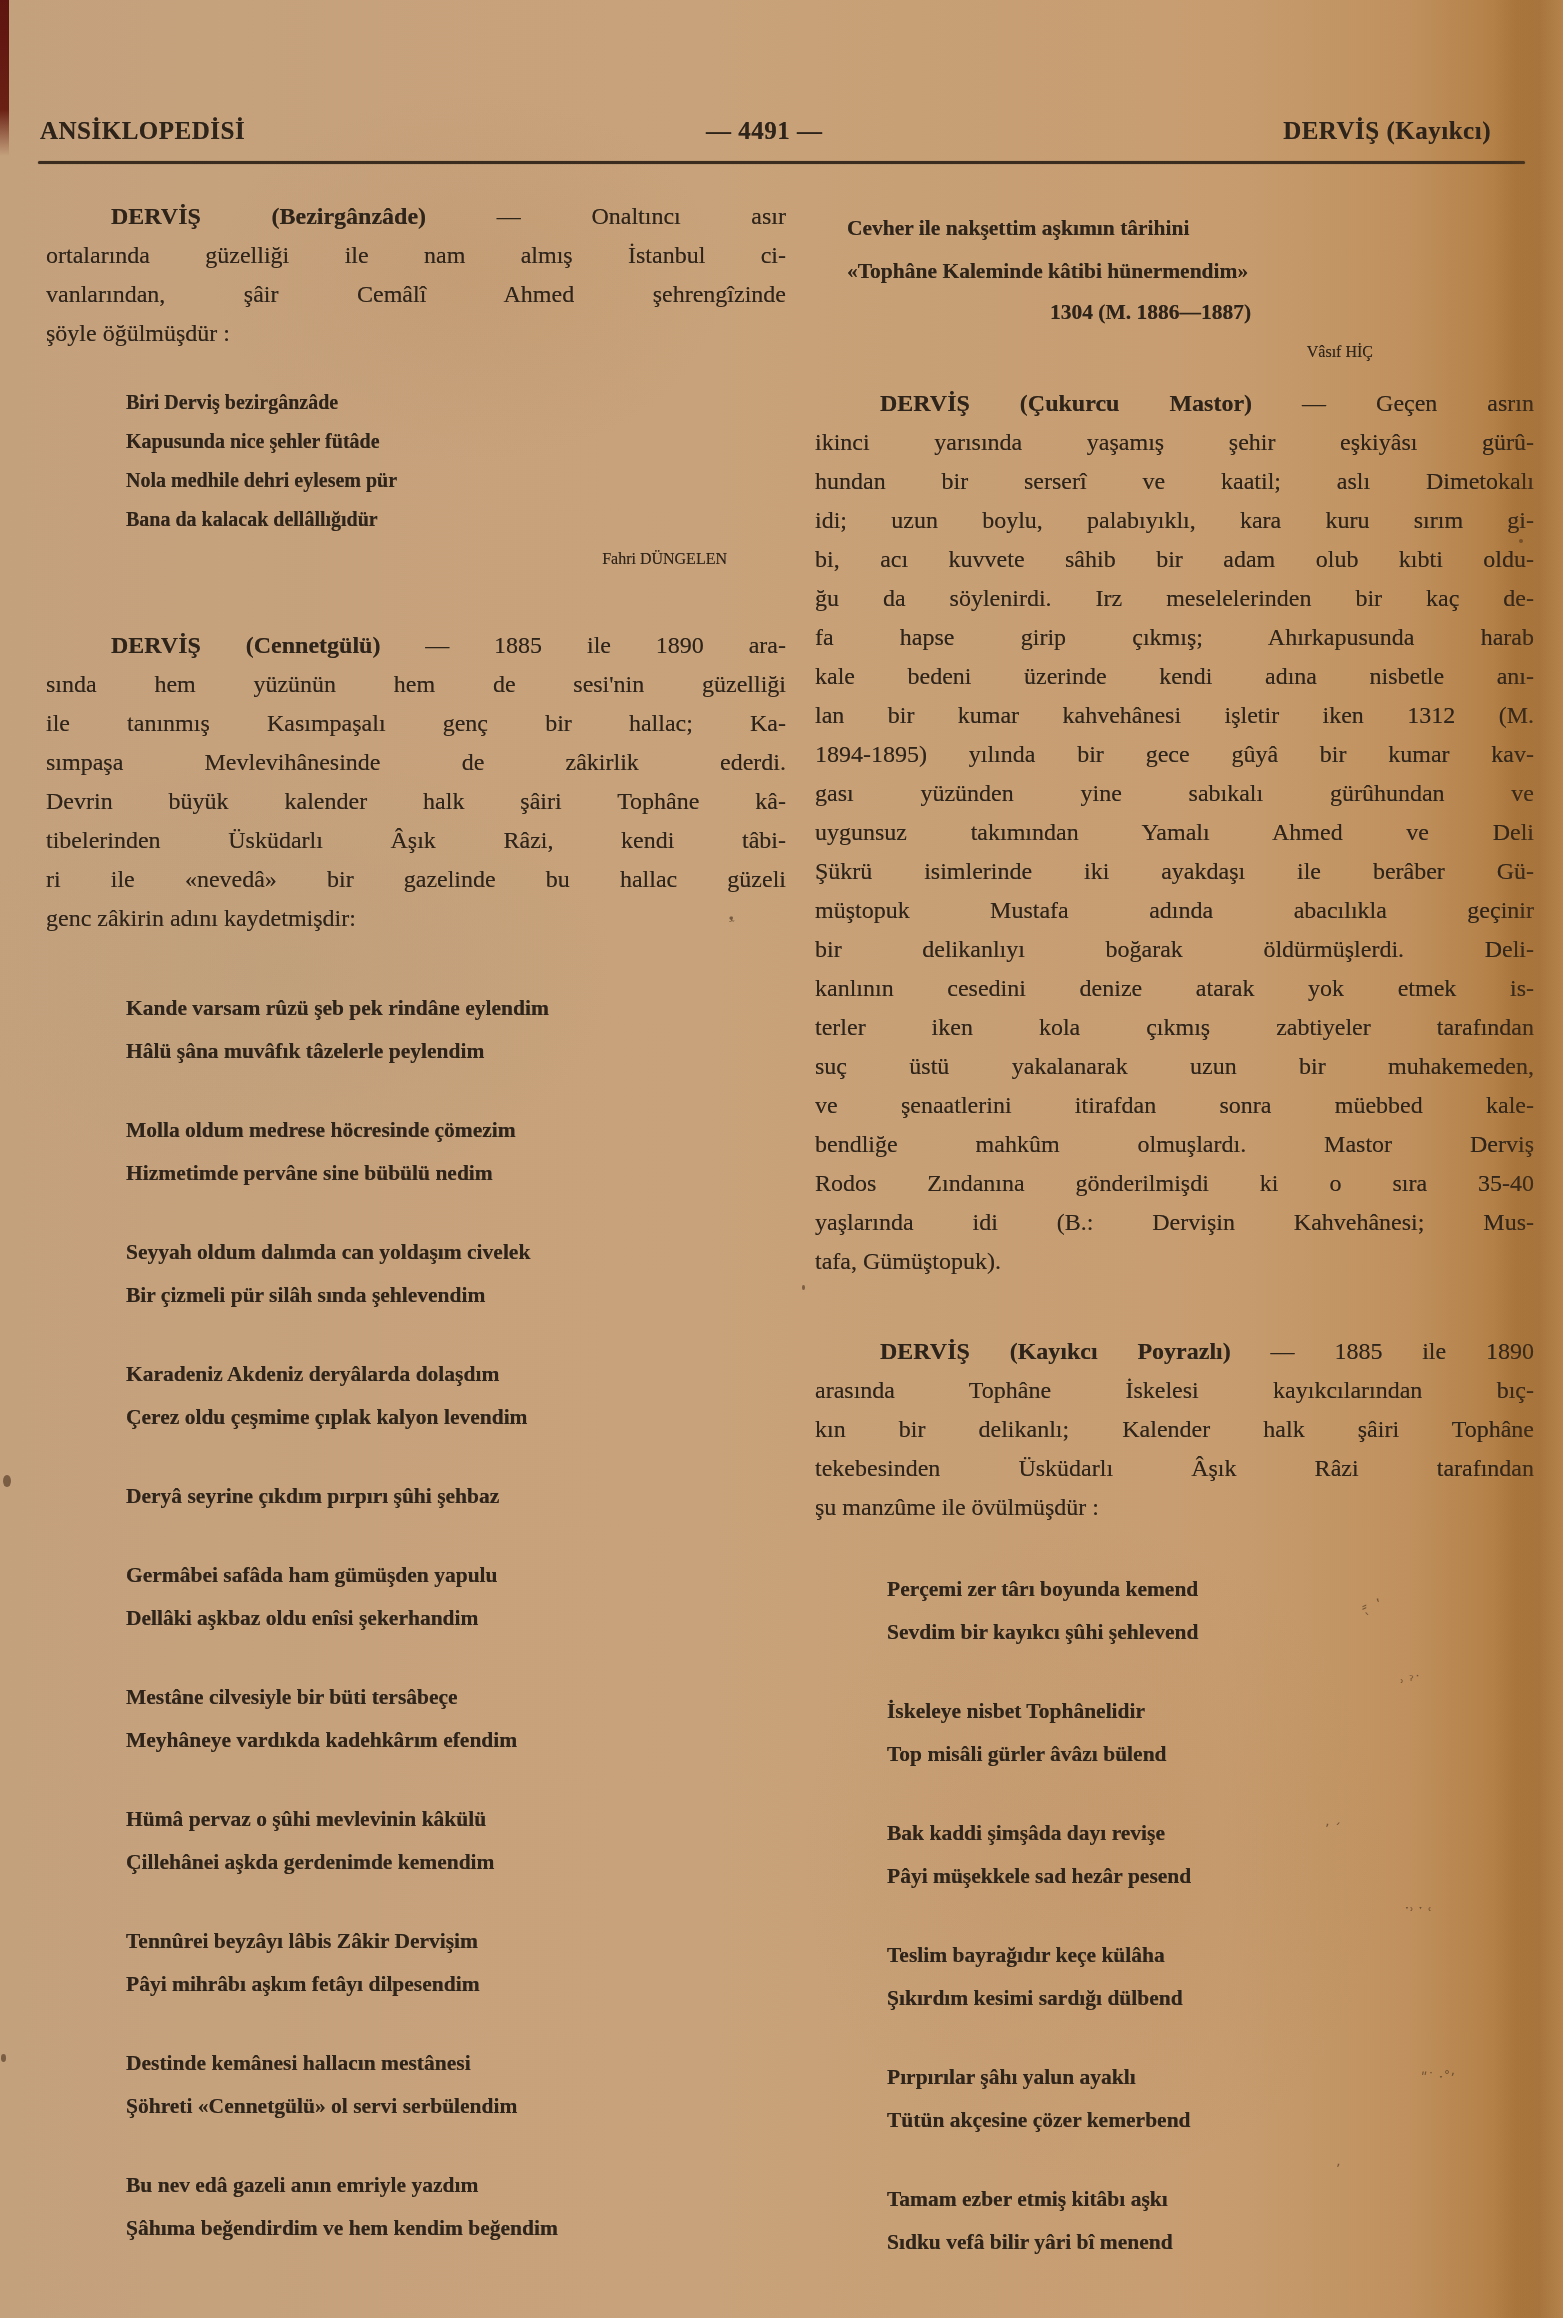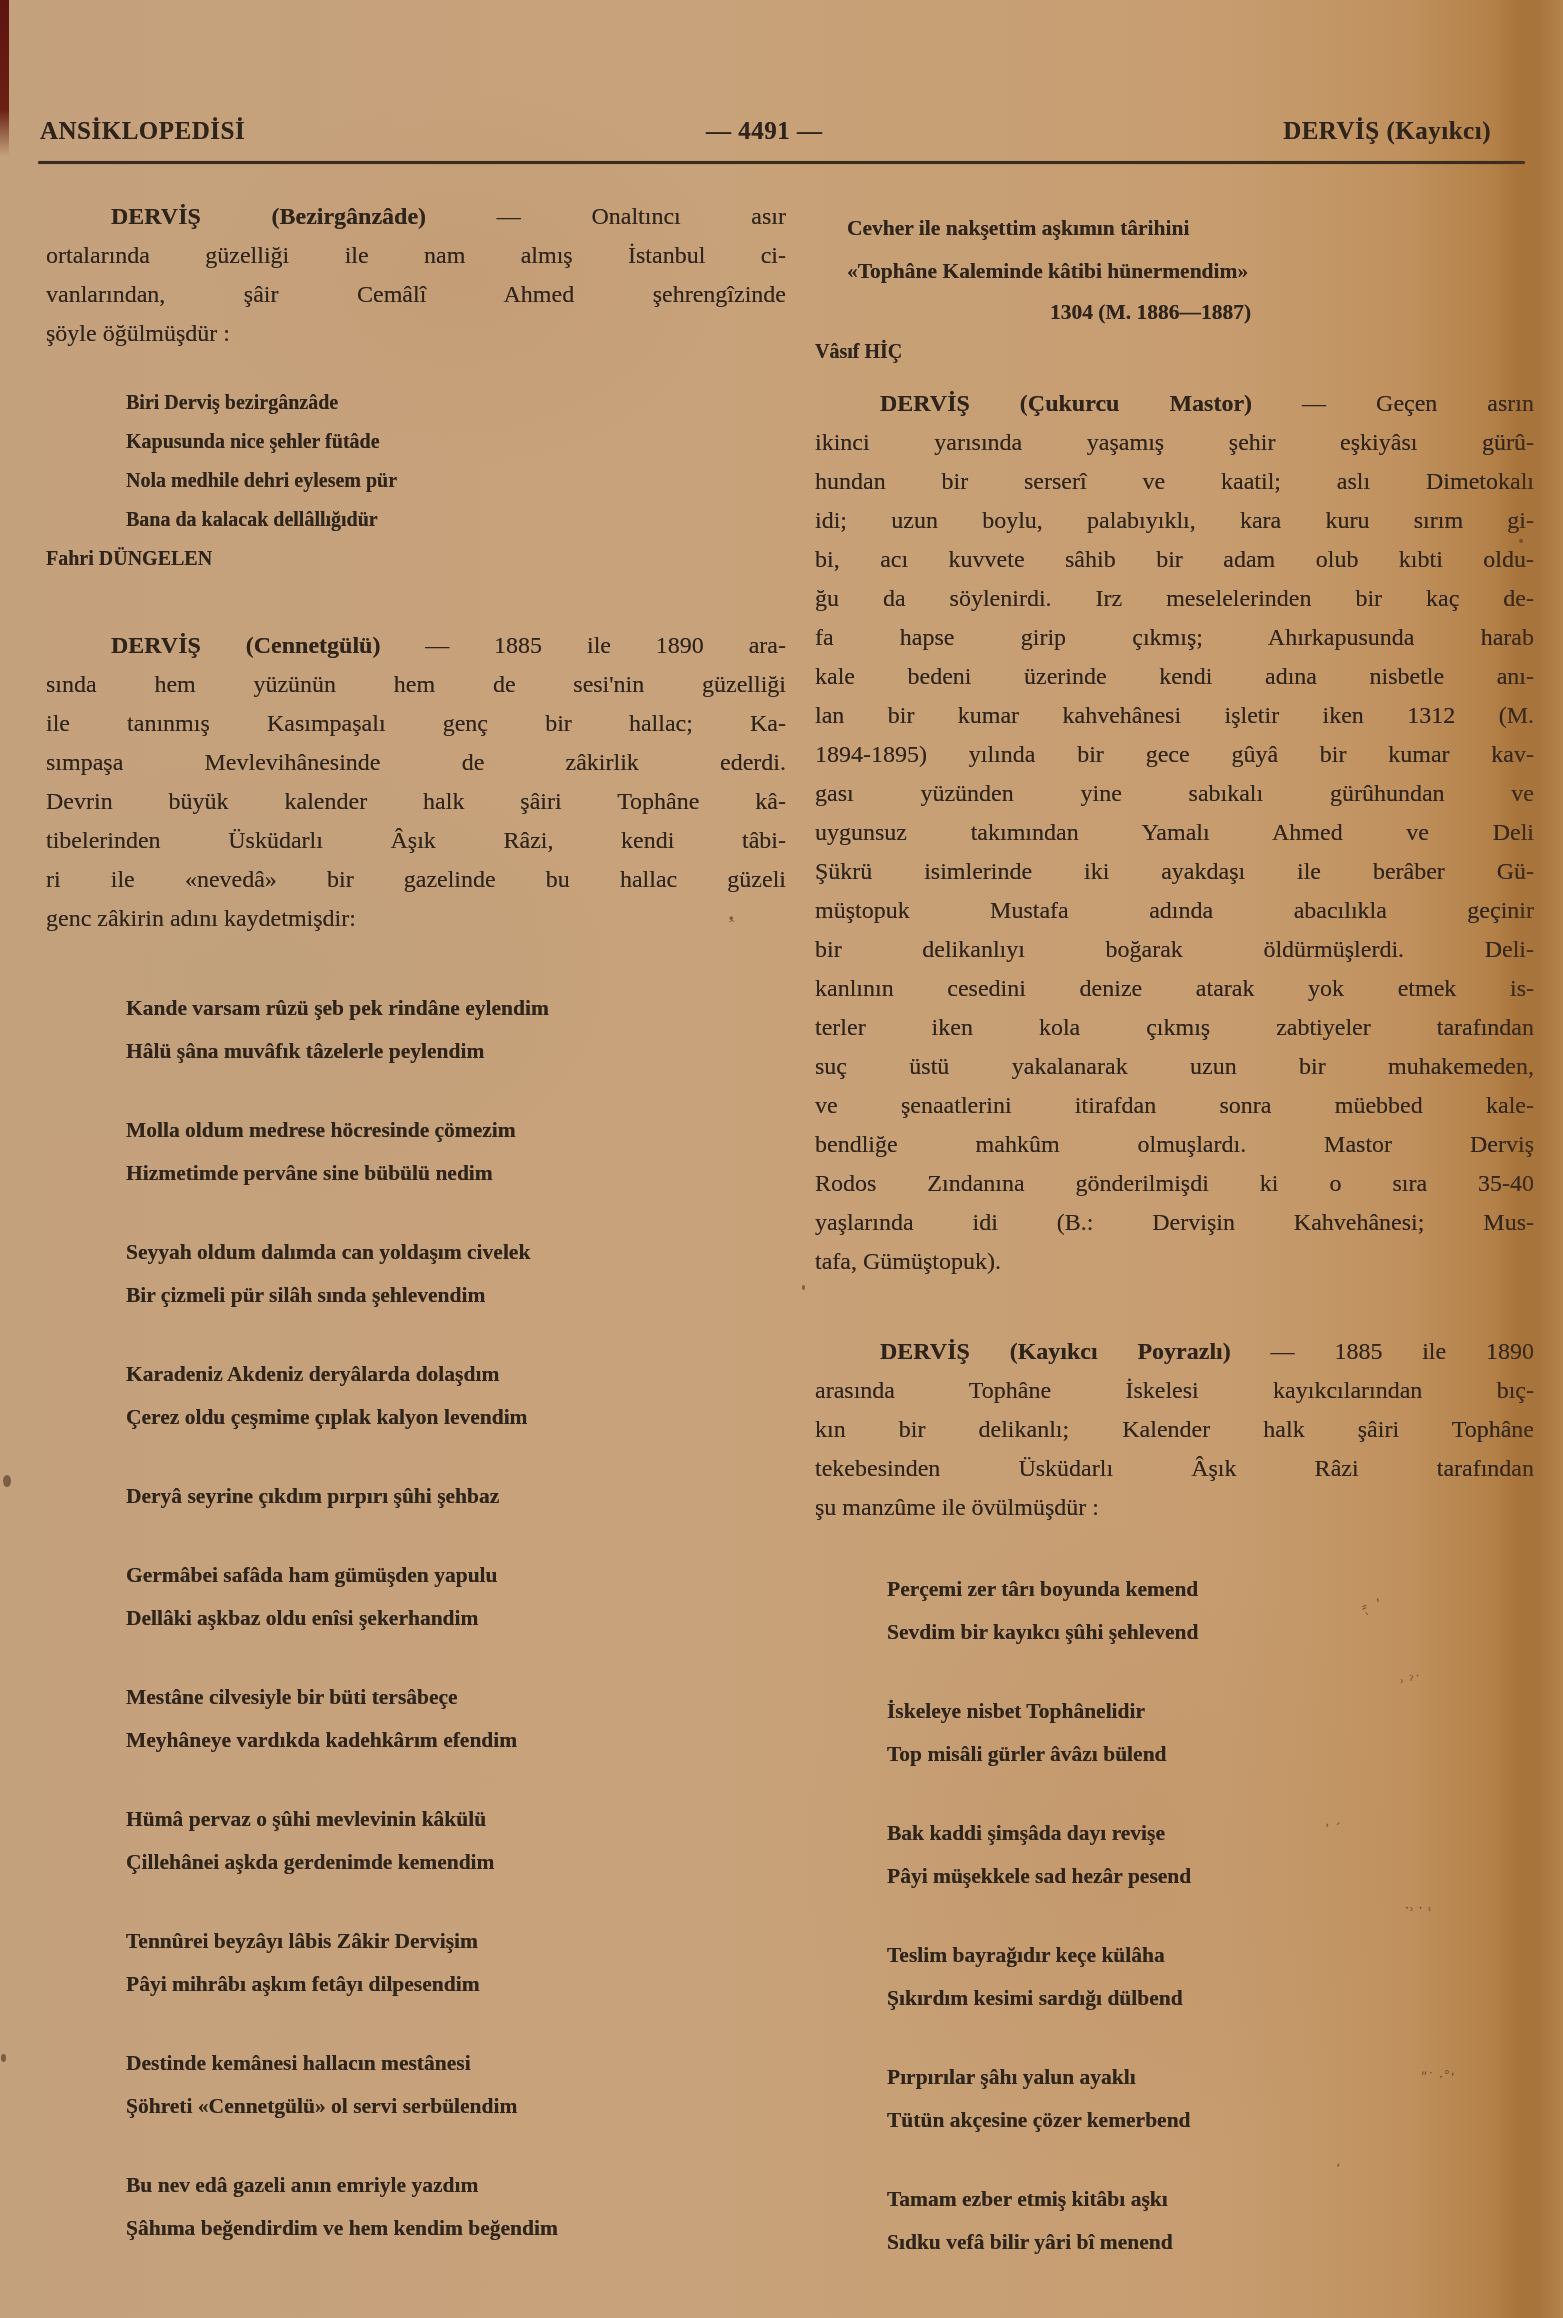--- a/index.html
+++ b/index.html
@@ -32,21 +32,21 @@
   .col-right{left:815px;width:719px;}
   .article .tline{font-size:24px;line-height:39px;white-space:nowrap;}
   .article .tline.just{white-space:normal;text-align:justify;text-align-last:justify;text-justify:inter-word;}
   .article .tline.first{text-indent:65px;}
   .poem{padding-left:80px;}
   .poem-right{padding-left:72px;font-family:Liberation Serif, serif;}
   .poem-tail{padding-left:32px;}
   .pline{font-weight:bold;font-size:21.5px;line-height:43px;white-space:nowrap;}
   .p1line{font-weight:bold;font-size:20px;line-height:39px;white-space:nowrap;}
   .couplet{margin-bottom:36px;}
-  .sig{font-weight:bold;font-size:20px;line-height:39px;}
+  .sig{font-weight:normal;font-size:16px;line-height:39px;text-align:right;}
   .sig-left{padding-right:59px;}
   .sig-right{padding-right:161px;}
   .dateline{font-weight:bold;font-size:21.5px;line-height:39px;text-align:center;padding-right:48px;}
   
   .m-art1{margin-top:15px;}
   .m-poem1{margin-top:30px;}
   .m-art2{margin-top:48px;}
   .m-poem2{margin-top:49px;}
   .m-tail{margin-top:25px;font-family:Liberation Serif, serif;}
   .m-art3{margin-top:13px;}

